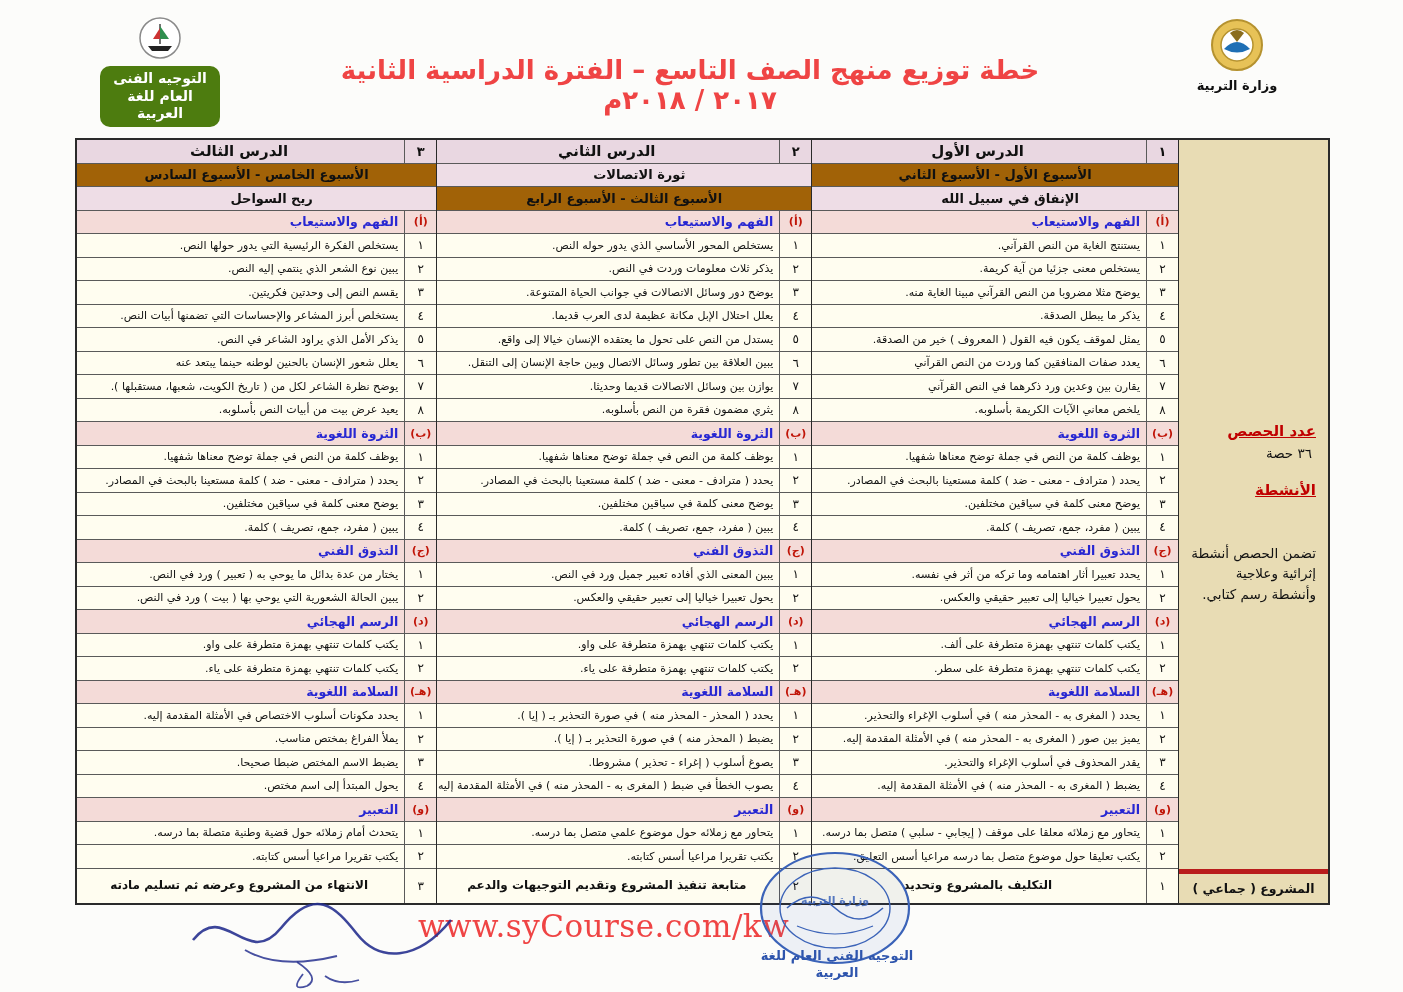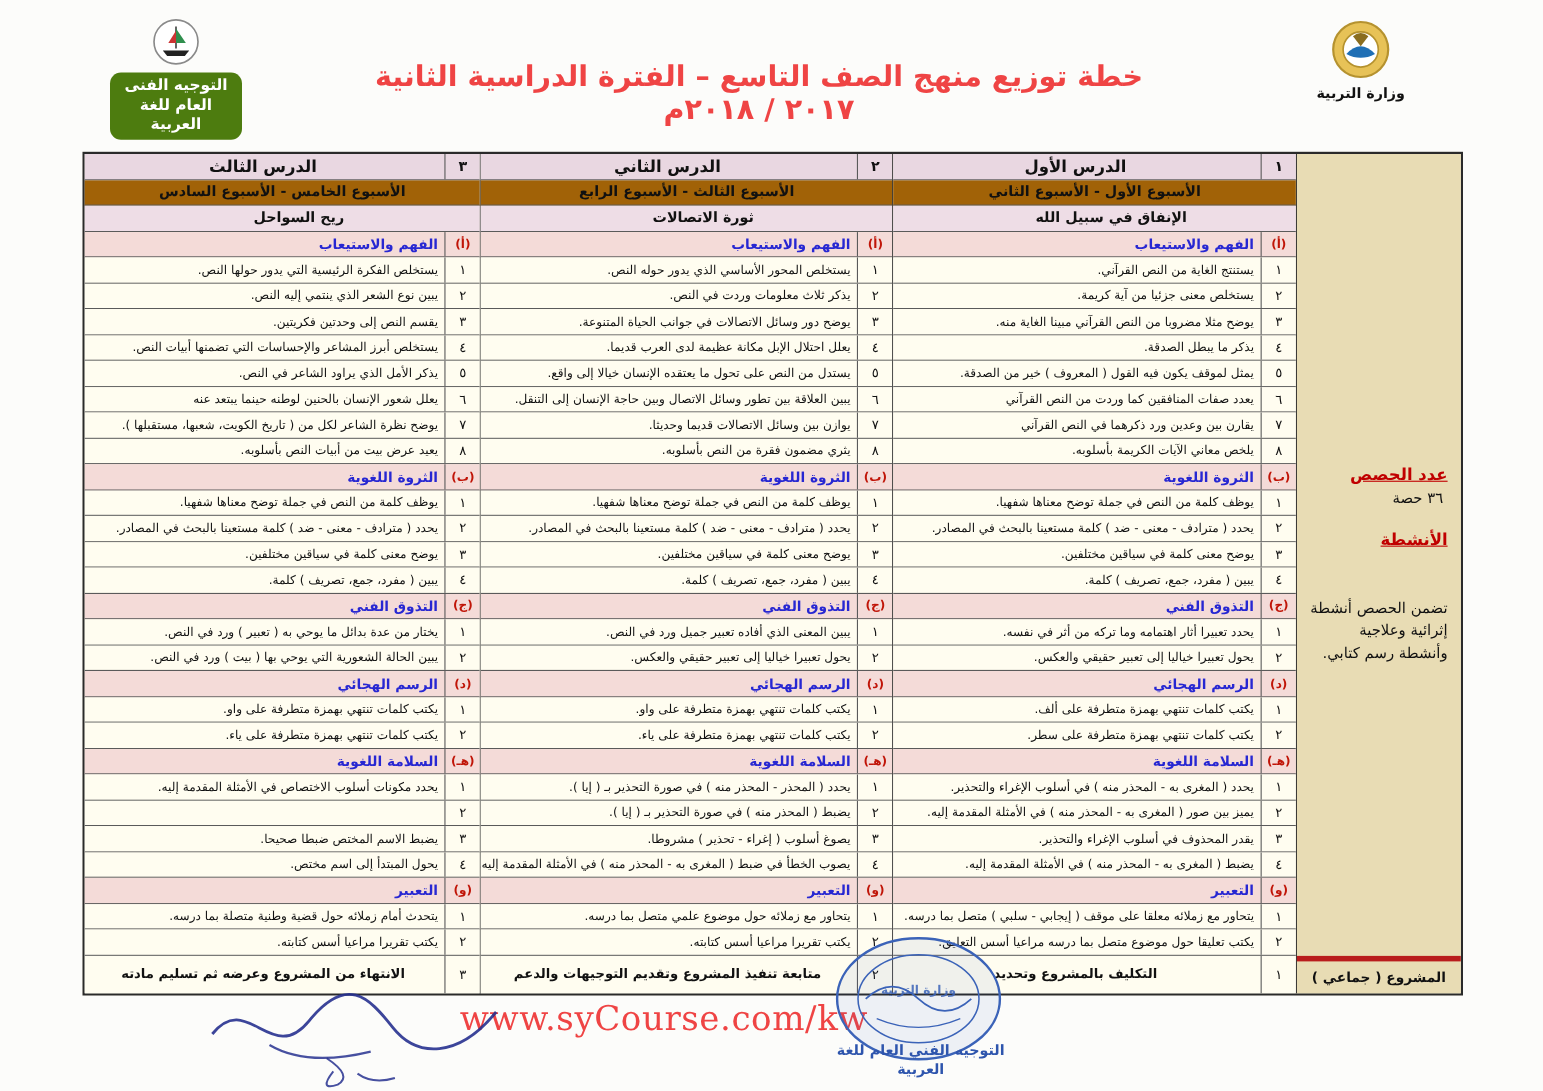--- a/index.html
+++ b/index.html
@@ -267,22 +267,22 @@
         <div class="row r-project">
           <div class="cell-num">١</div>
           <div class="cell-text">التكليف بالمشروع وتحديد</div>
         </div>
       </div>
       <div class="lesson-col w2">
         <div class="row r-head">
           <div class="cell-num">٢</div>
           <div class="cell-text">الدرس الثاني</div>
         </div>
+        <div class="row r-span r-topic">ثورة الاتصالات</div>
         <div class="row r-span r-week">الأسبوع الثالث - الأسبوع الرابع</div>
-        <div class="row r-span r-topic">ثورة الاتصالات</div>
         <div class="row r-sec">
           <div class="cell-num">(أ)</div>
           <div class="cell-text">الفهم والاستيعاب</div>
         </div>
         <div class="row r-item">
           <div class="cell-num">١</div>
           <div class="cell-text">يستخلص المحور الأساسي الذي يدور حوله النص.</div>
         </div>
         <div class="row r-item">
           <div class="cell-num">٢</div>
@@ -483,20 +483,21 @@
         <div class="row r-sec">
           <div class="cell-num">(هـ)</div>
           <div class="cell-text">السلامة اللغوية</div>
         </div>
         <div class="row r-item">
           <div class="cell-num">١</div>
           <div class="cell-text">يحدد مكونات أسلوب الاختصاص في الأمثلة المقدمة إليه.</div>
         </div>
         <div class="row r-item">
           <div class="cell-num">٢</div>
+          <div class="cell-text">يملأ الفراغ بمختص مناسب.</div>
         </div>
         <div class="row r-item">
           <div class="cell-num">٣</div>
           <div class="cell-text">يضبط الاسم المختص ضبطا صحيحا.</div>
         </div>
         <div class="row r-item">
           <div class="cell-num">٤</div>
           <div class="cell-text">يحول المبتدأ إلى اسم مختص.</div>
         </div>
         <div class="row r-sec">

